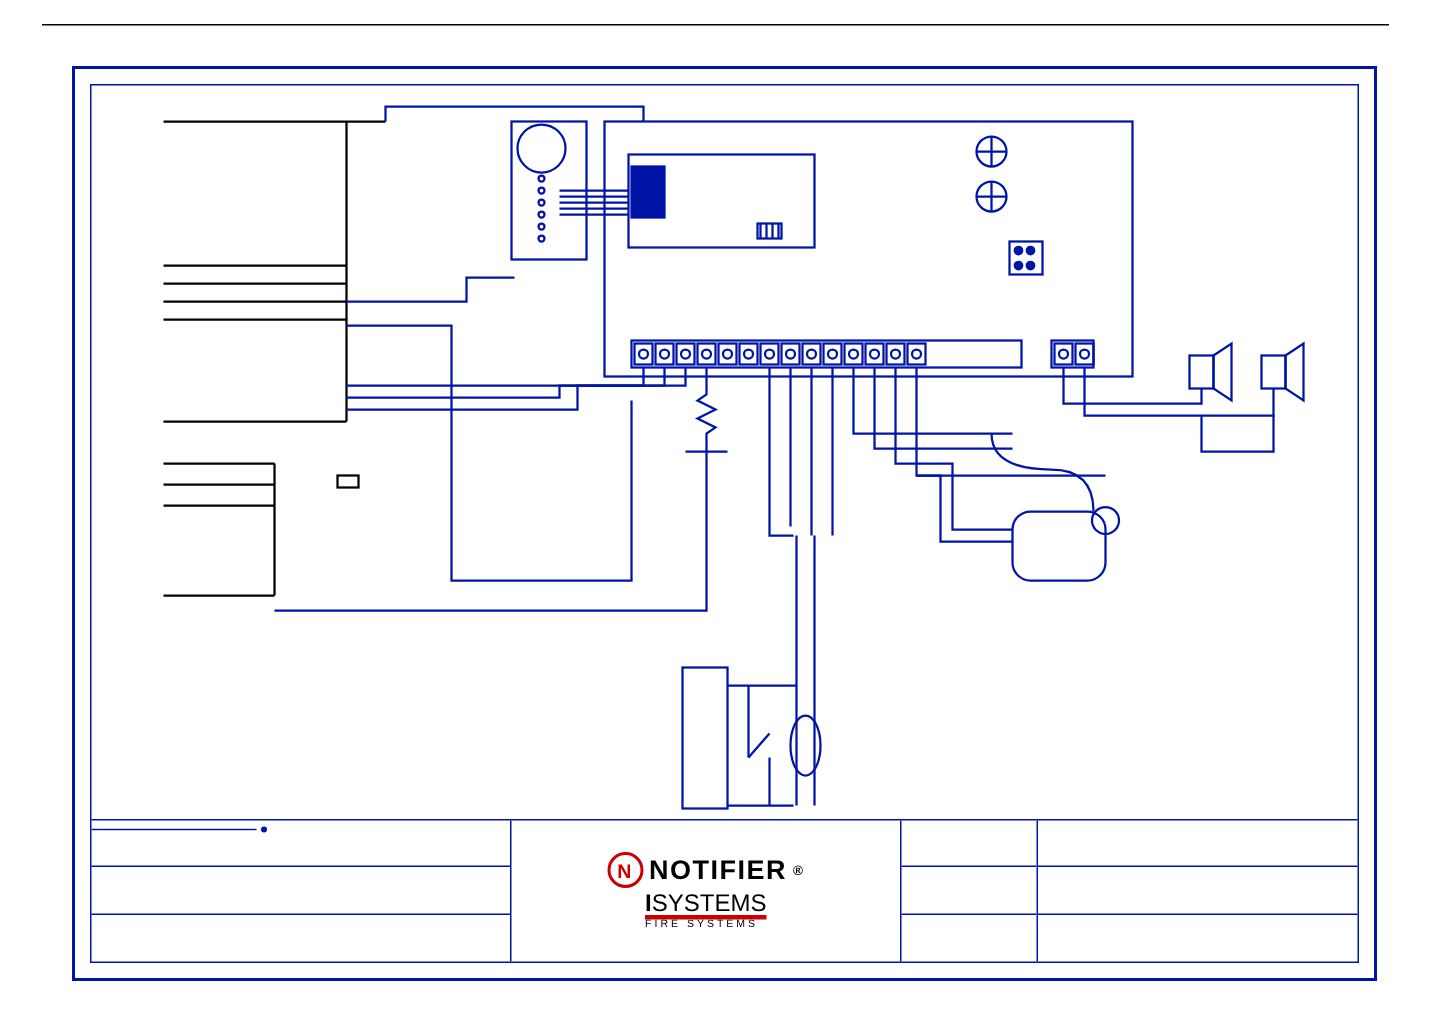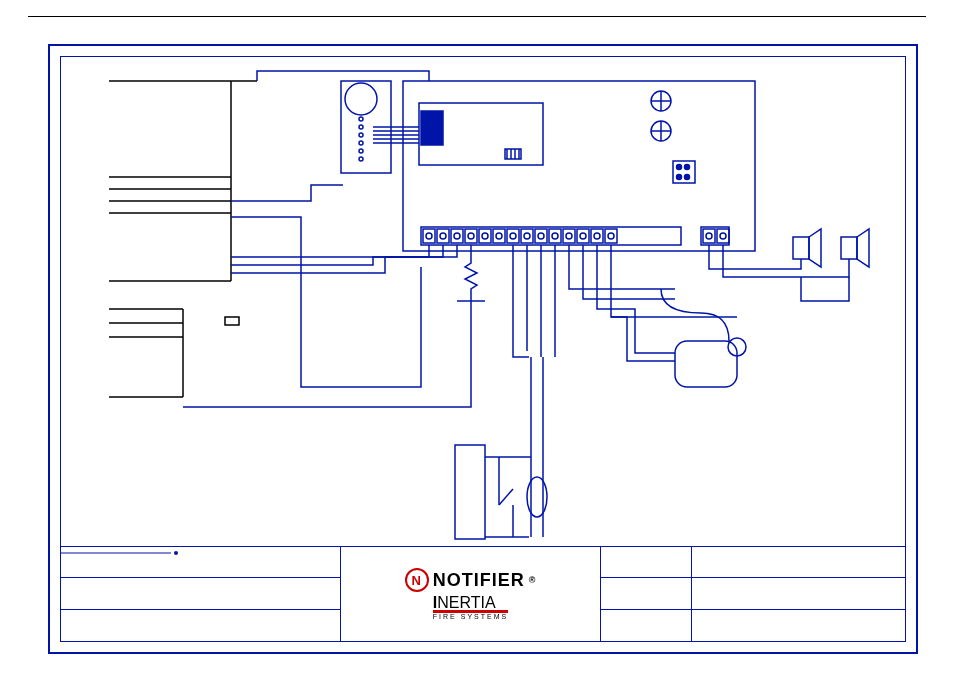--- a/index.html
+++ b/index.html
@@ -304,21 +304,21 @@
           </div>
           <div class="row"></div>
         </div>
         <div class="tb-mid">
           <div class="logo-notifier">
             <span class="n-badge">N</span>
             <span>NOTIFIER</span>
               <span class="reg">®</span>
           </div>
           <div class="logo-inertia">
-            <span><b>I</b><span>NERTIA</span></span>
+            <span><b>I</b><span>SYSTEMS</span></span>
             <div class="bar"></div>
             <div class="sub">FIRE SYSTEMS</div>
           </div>
         </div>
         <div class="tb-right">
           <div class="col1">
             <div class="row"></div>
             <div class="row"></div>
             <div class="row"></div>
           </div>

